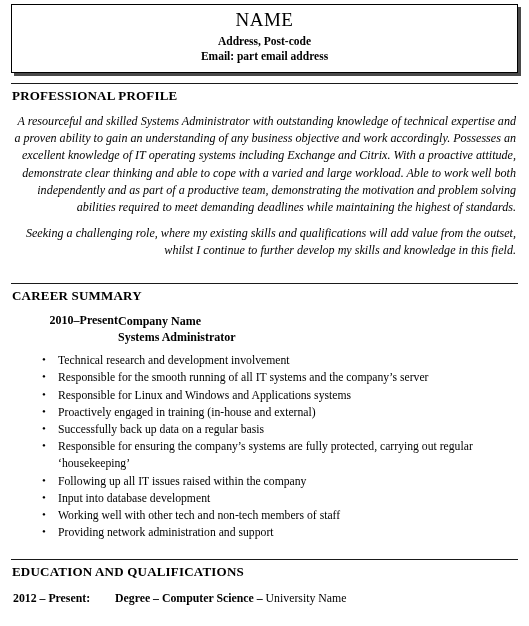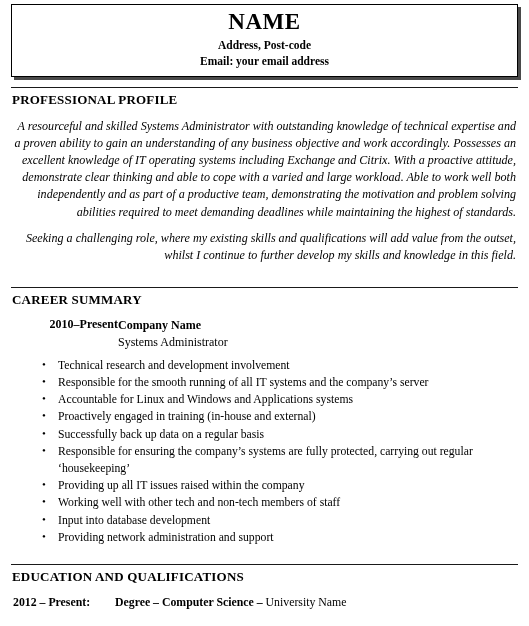--- a/index.html
+++ b/index.html
@@ -27,22 +27,22 @@
   
   .header-box {
     margin: 4px 11px 0 11px;
     border: 1px solid #000000;
     box-shadow: 3px 3px 0 0 #4a4a4a;
     padding: 4px 6px 7px 6px;
     text-align: center;
     background: #ffffff;
   }
   .cv-name {
-    font-size: 23px;
-    font-weight: bold;
+    font-size: 19px;
+    font-weight: normal;
     letter-spacing: 0.5px;
     line-height: 1.15;
     margin: 0 0 3px 0;
     font-family: "Liberation Serif", "DejaVu Serif", serif;
   }
   .contact-line {
     font-size: 11.5px;
     font-weight: bold;
     line-height: 1.35;
     margin: 0;
@@ -95,21 +95,21 @@
     text-align: right;
   }
   .job-info {
     flex: 1 1 auto;
   }
   .job-company {
     font-weight: bold;
     line-height: 1.35;
   }
   .job-role {
-    font-weight: normal;
+    font-weight: bold;
     line-height: 1.35;
   }
 
   ul.duties {
     list-style: none;
     margin: 7px 0 0 0;
     padding: 0;
   }
   ul.duties li {
     font-size: 11.7px;
@@ -152,21 +152,21 @@
   }
 </style>
 </head>
 <body>
 
 <div class="page">
 
   <div class="header-box">
     <div class="cv-name">NAME</div>
     <div class="contact-line">Address, Post-code</div>
-    <div class="contact-line">Email: your email address</div>
+    <div class="contact-line">Email: part email address</div>
   </div>
 
   <div class="content">
 
     <div class="section">
       <hr class="rule">
       <div class="section-title">PROFESSIONAL PROFILE</div>
       <p class="profile-para">A resourceful and skilled Systems Administrator with outstanding knowledge of technical expertise and a proven ability to gain an understanding of any business objective and work accordingly.  Possesses an excellent knowledge of IT operating systems including Exchange and Citrix.  With a proactive attitude, demonstrate clear thinking and able to cope with a varied and large workload.  Able to work well both independently and as part of a productive team, demonstrating the motivation and problem solving abilities required to meet demanding deadlines while maintaining the highest of standards.</p>
       <p class="profile-para second">Seeking a challenging role, where my existing skills and qualifications will add value from the outset, whilst I continue to further develop my skills and knowledge in this field.</p>
     </div>
@@ -179,27 +179,27 @@
         <div class="job-dates">2010–Present</div>
         <div class="job-info">
           <div class="job-company">Company Name</div>
           <div class="job-role">Systems Administrator</div>
         </div>
       </div>
 
       <ul class="duties" id="duties-list">
           <li>Technical research and development involvement</li>
           <li>Responsible for the smooth running of all IT systems and the company’s server</li>
-          <li>Accountable for Linux and Windows and Applications systems</li>
+          <li>Responsible for Linux and Windows and Applications systems</li>
           <li>Proactively engaged in training (in-house and external)</li>
           <li>Successfully back up data on a regular basis</li>
           <li>Responsible for ensuring the company’s systems are fully protected, carrying out regular ‘housekeeping’</li>
-          <li>Providing up all IT issues raised within the company</li>
+          <li>Following up all IT issues raised within the company</li>
+          <li>Input into database development</li>
           <li>Working well with other tech and non-tech members of staff</li>
-          <li>Input into database development</li>
           <li>Providing network administration and support</li>
         </ul>
     </div>
 
     <div class="section" style="margin-top:18px;">
       <hr class="rule">
       <div class="section-title">EDUCATION AND QUALIFICATIONS</div>
       <div class="edu-list" id="edu-list">
           <div class="edu-row">
             <div class="edu-date">2012 – Present:</div>

